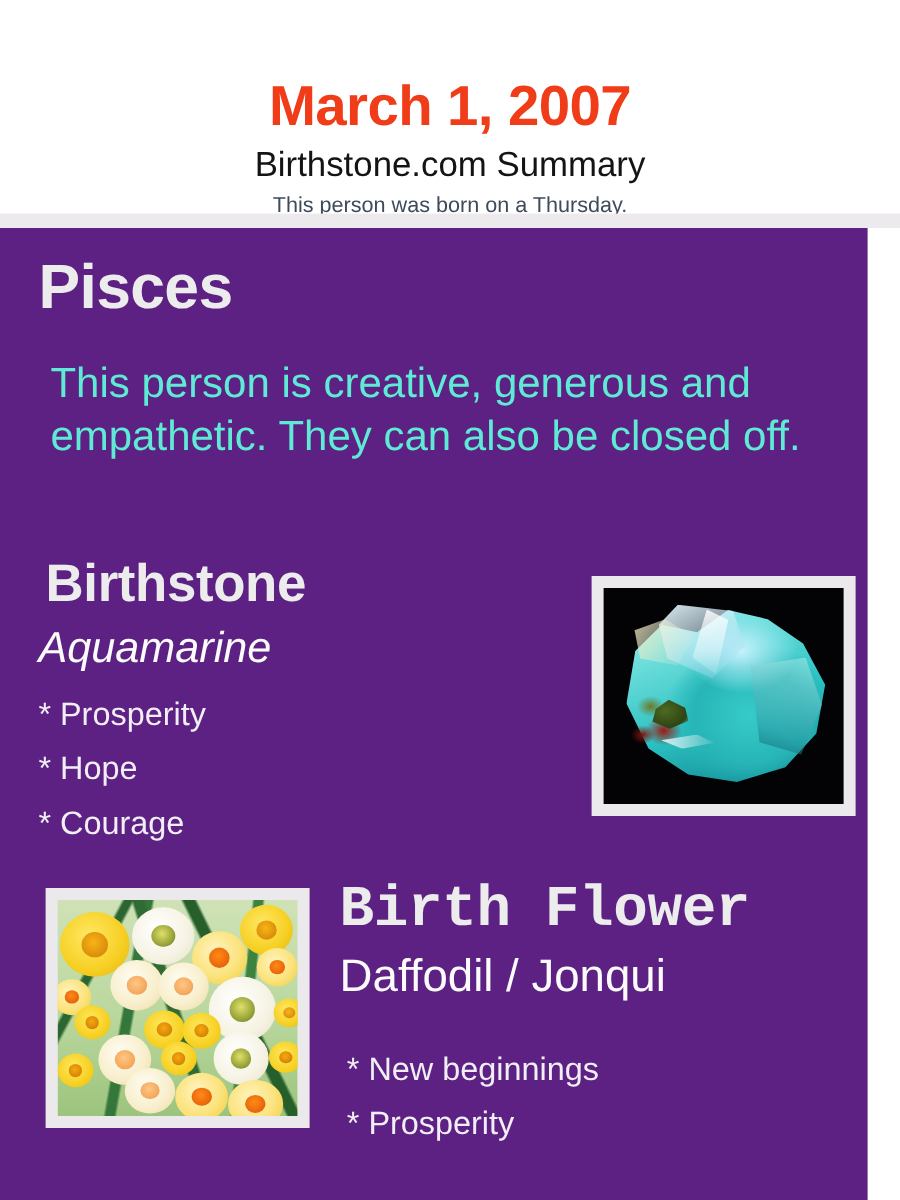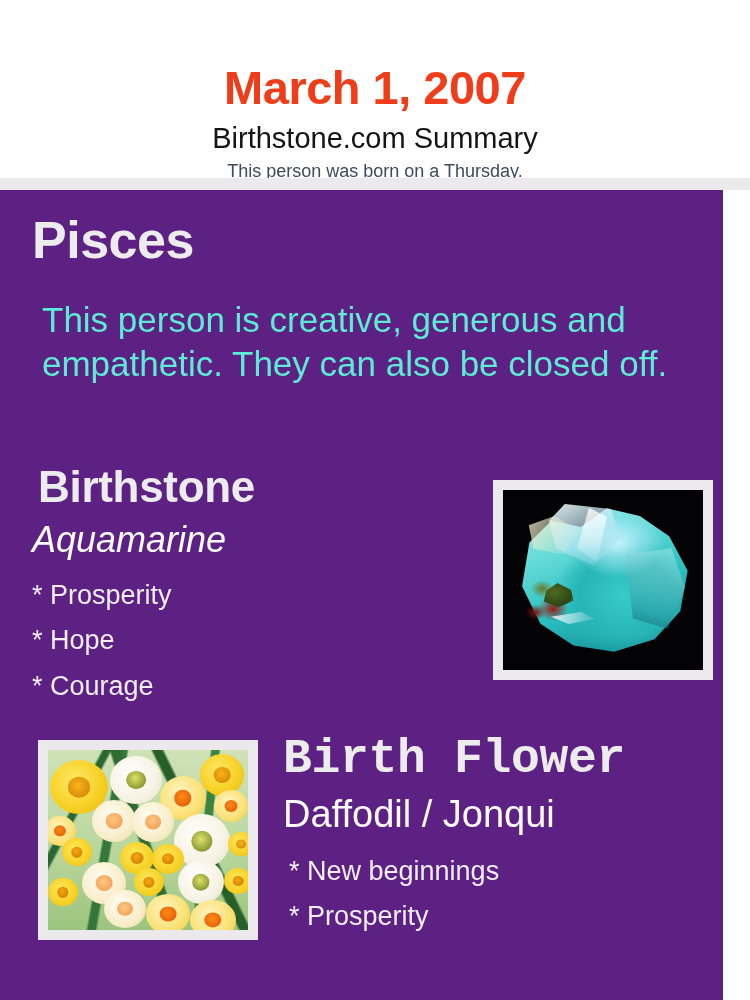--- a/index.html
+++ b/index.html
@@ -292,21 +292,21 @@
     margin: 0;
     font-size: 38px;
     font-weight: 400;
     color: #fbfbfb;
     line-height: 1;
     white-space: nowrap;
   }
   .flower-traits {
     position: absolute;
     left: 6px;
-    top: 114px;
+    top: 134px;
     margin: 0;
     padding: 0;
     list-style: none;
   }
 </style>
 </head>
 <body>
 
 <div class="page">
 

